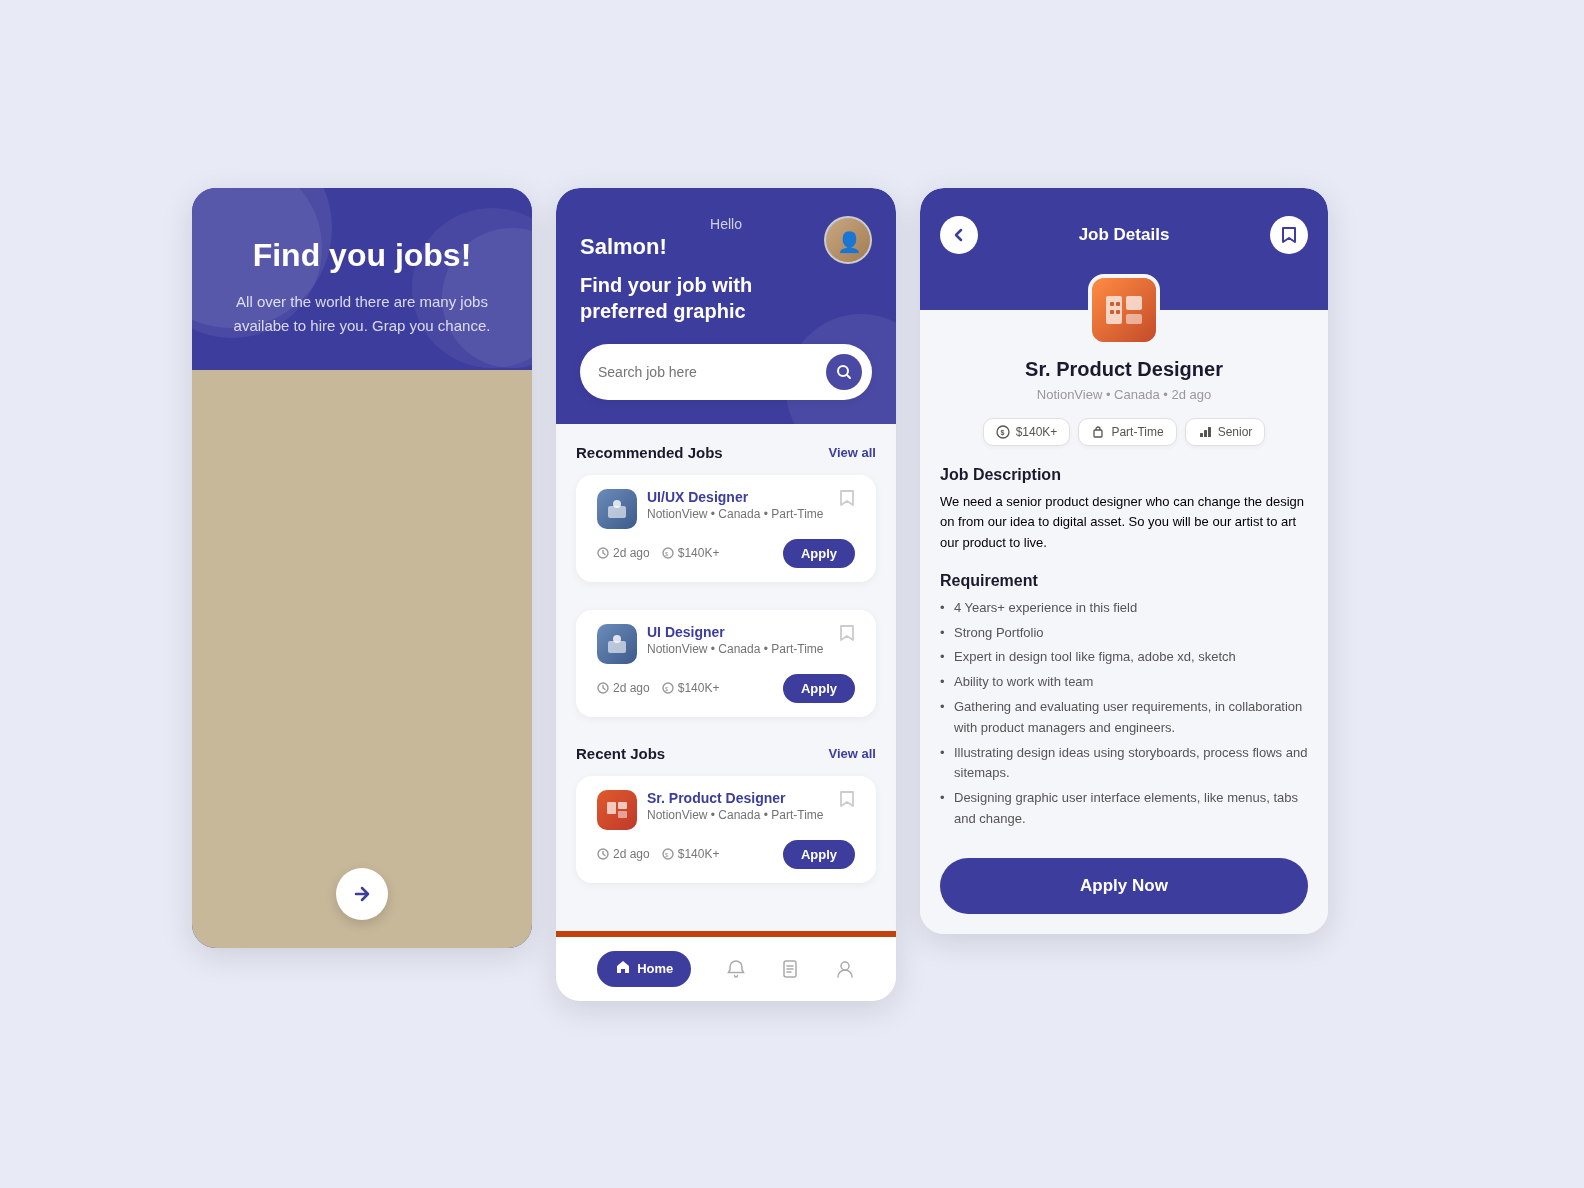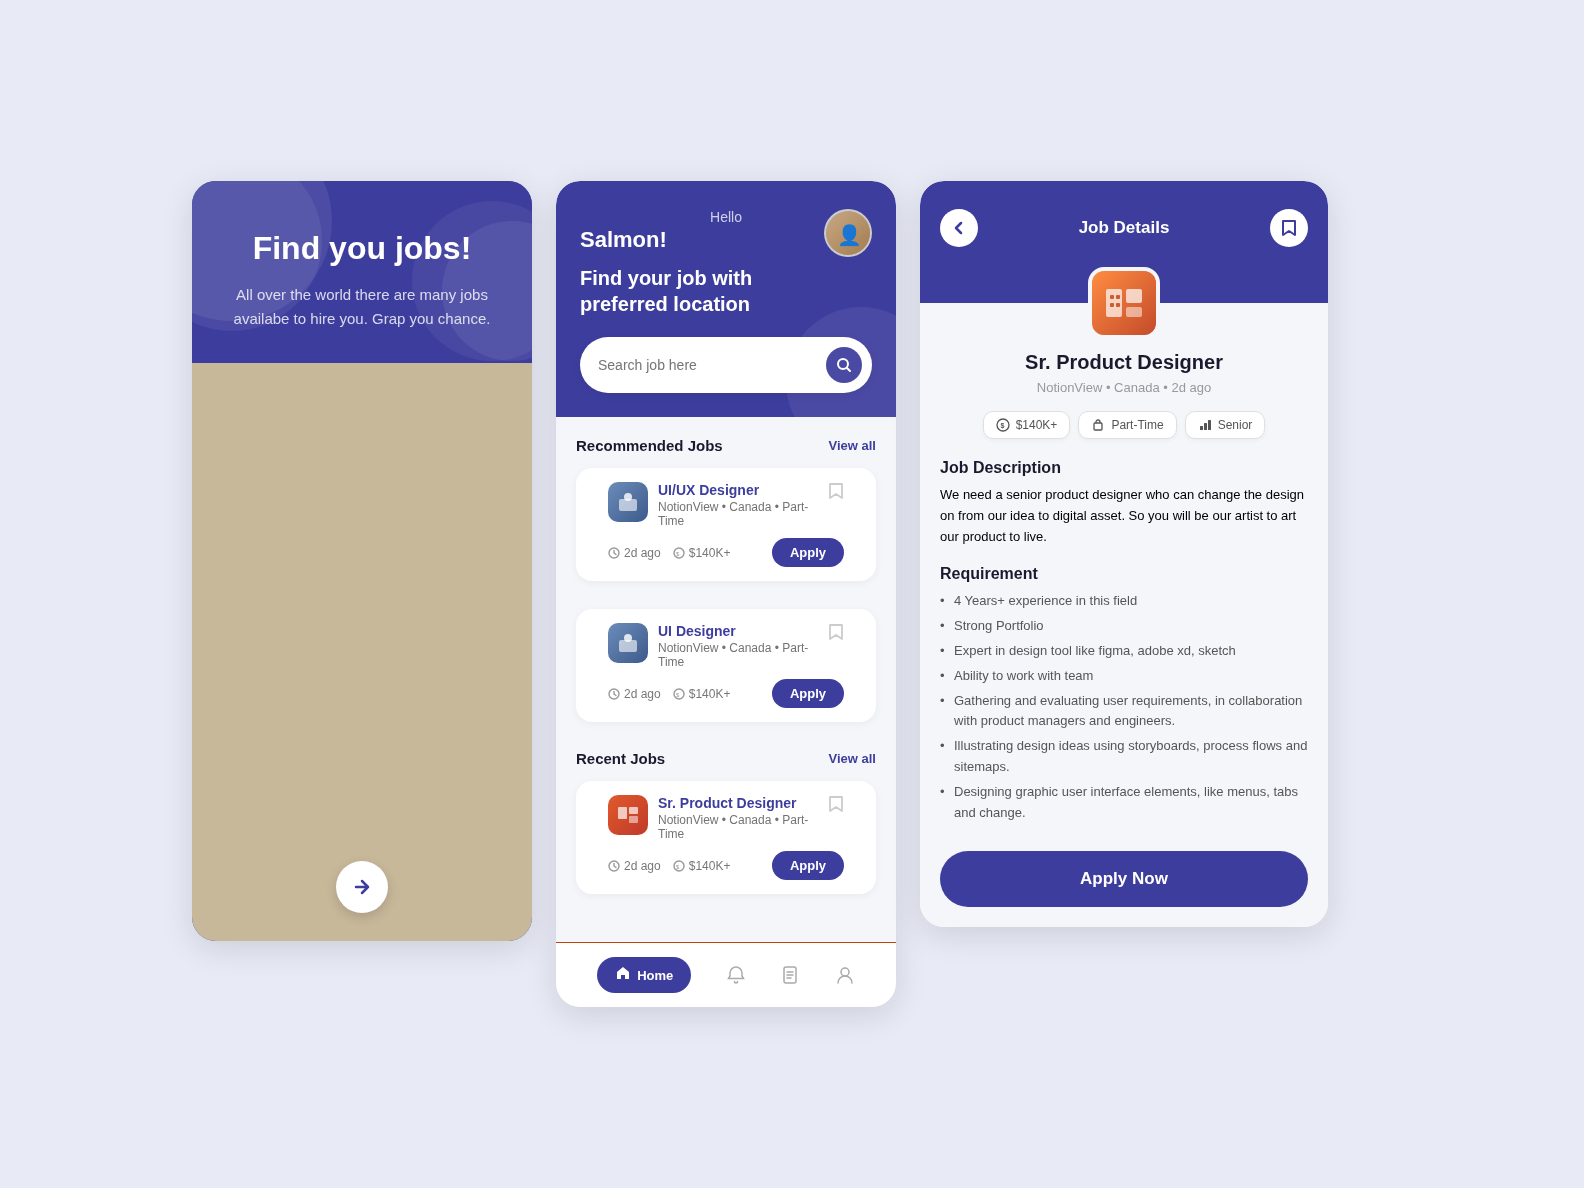--- a/index.html
+++ b/index.html
@@ -243,21 +243,21 @@
     .view-all {
       font-size: 13px;
       color: #3d3d9e;
       font-weight: 600;
       cursor: pointer;
     }
 
     .job-card {
       background: #fff;
       border-radius: 16px;
-      padding: 14px 32px;
+      padding: 14px 21px;
       margin-bottom: 28px;
       box-shadow: 0 2px 8px rgba(0,0,0,0.05);
     }
 
     .job-card-top {
       display: flex;
       align-items: flex-start;
       gap: 10px;
       margin-bottom: 10px;
     }
@@ -327,21 +327,21 @@
     }
 
     
     .bottom-nav {
       background: #fff;
       border-radius: 0 0 24px 24px;
       padding: 14px 24px;
       display: flex;
       justify-content: space-around;
       align-items: center;
-      border-top: 1px solid #c2410c;
+      border-top: 6px solid #c2410c;
     }
 
     .nav-item {
       display: flex;
       flex-direction: column;
       align-items: center;
       cursor: pointer;
       color: #aaa;
     }
 
@@ -584,21 +584,21 @@
     </div>
   </div>
 
   <div class="card card-2">
     <div class="card-2-header">
       <div class="avatar-header">
         <div class="avatar-circle">👤</div>
       </div>
       <p class="card-2-hello">Hello</p>
       <p class="card-2-name">Salmon!</p>
-      <p class="card-2-tagline">Find your job with preferred location</p>
+      <p class="card-2-tagline">Find your job with preferred graphic</p>
       <div class="search-bar">
         <input class="search-input" type="text" placeholder="Search job here" style="">
         <div class="search-btn">
           <svg width="16" height="16" viewBox="0 0 16 16" fill="none">
             <circle cx="7" cy="7" r="5" stroke="white" stroke-width="2"></circle>
             <path d="M11 11l3 3" stroke="white" stroke-width="2" stroke-linecap="round"></path>
           </svg>
         </div>
       </div>
     </div>

